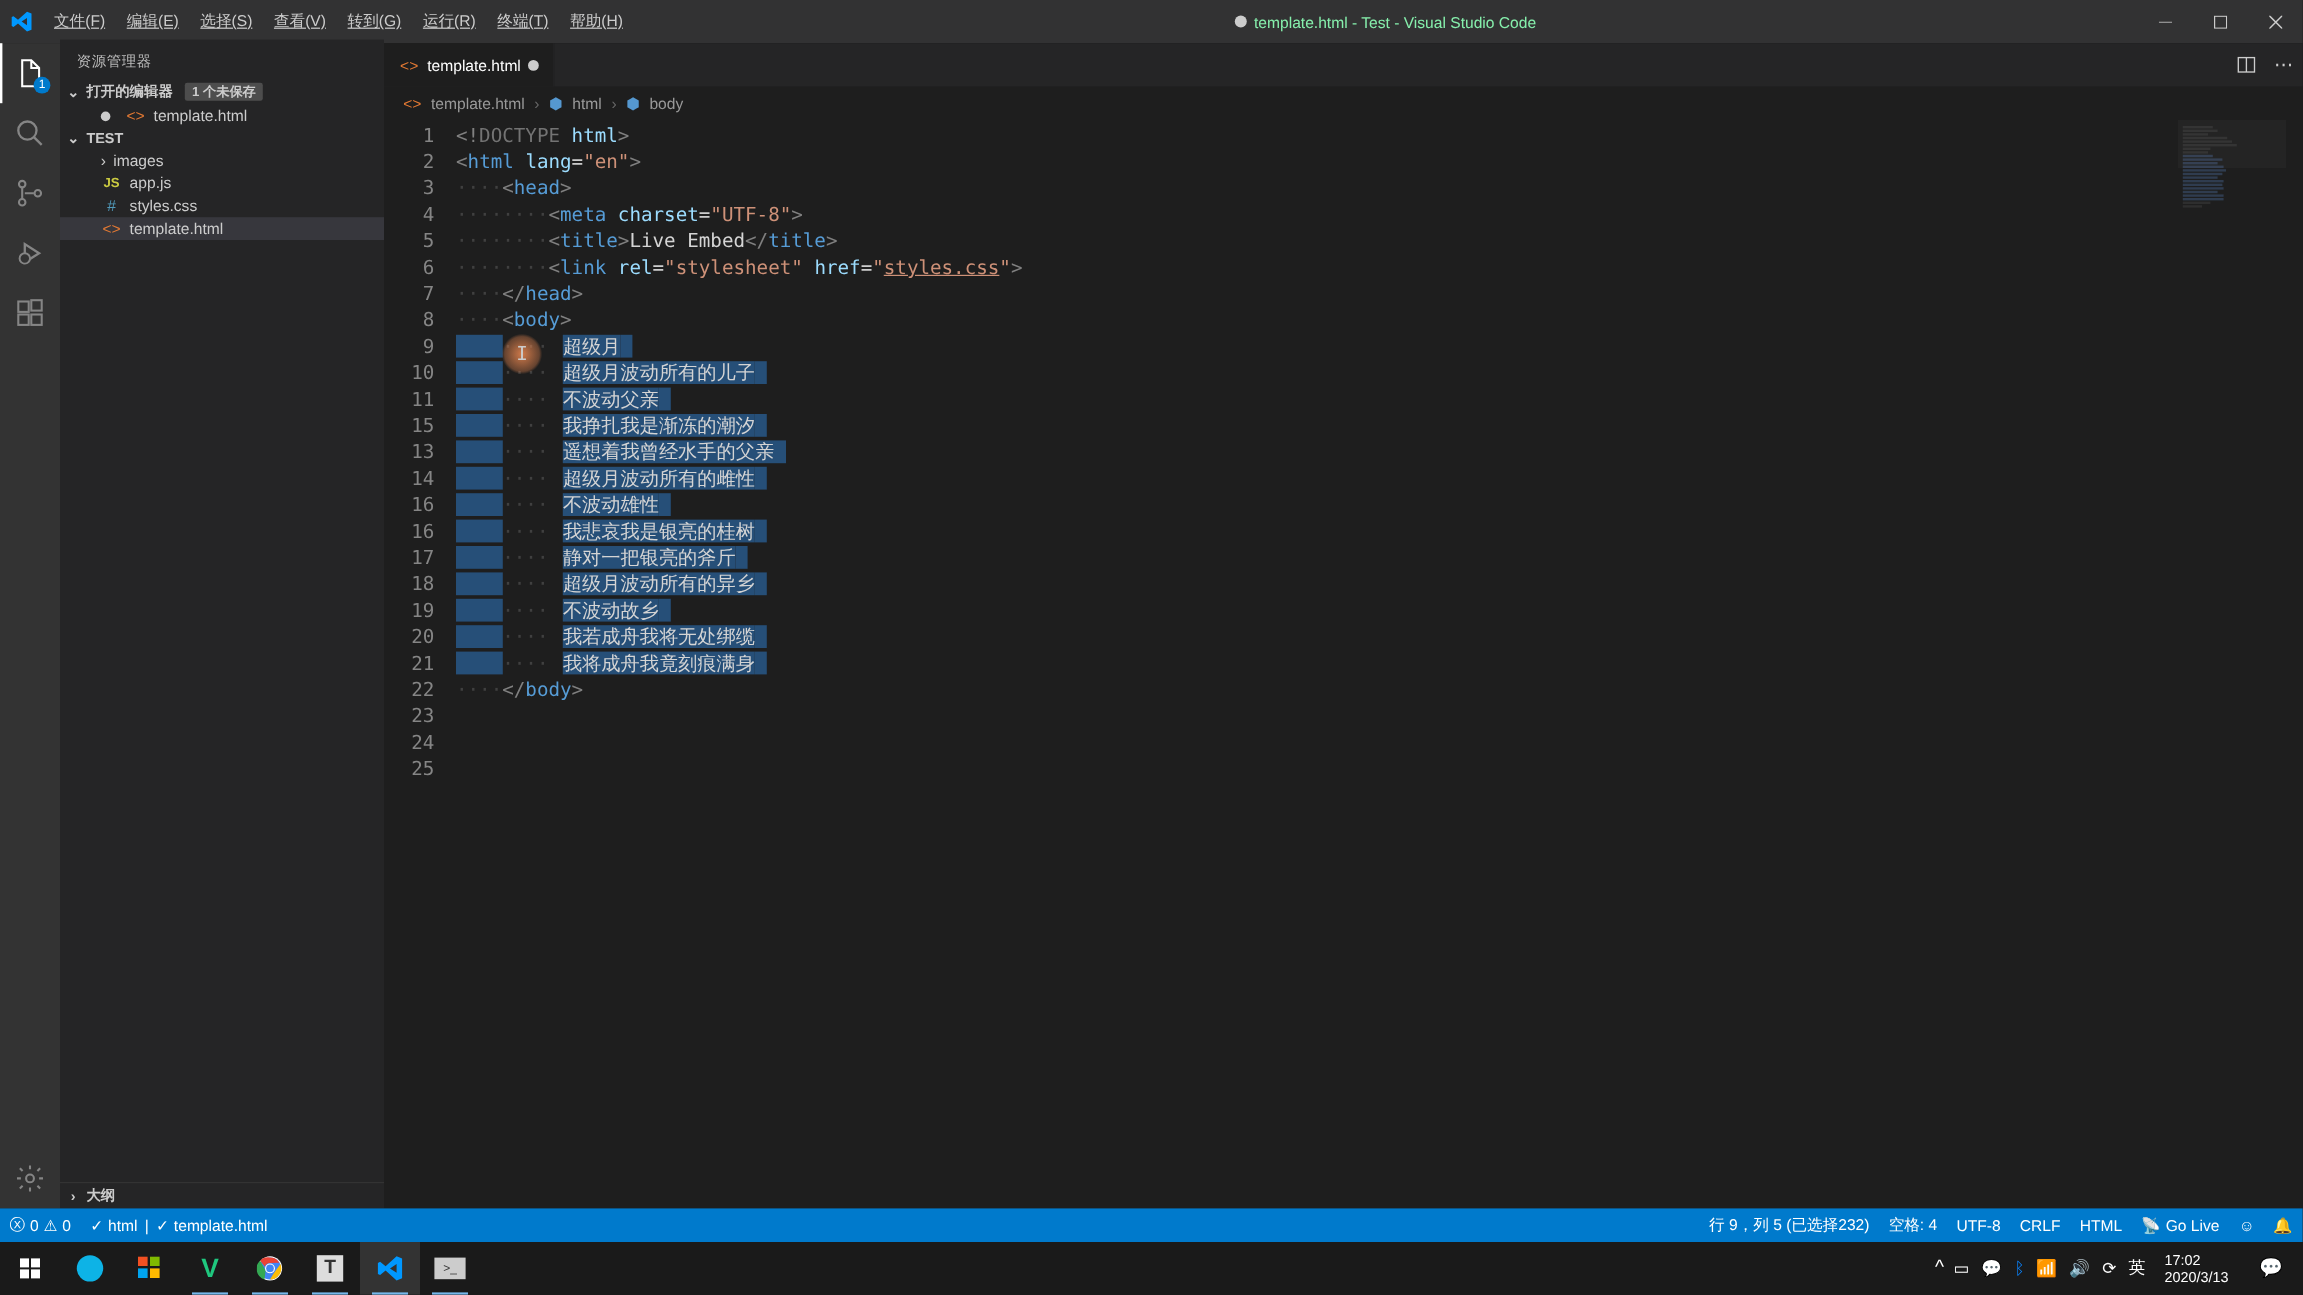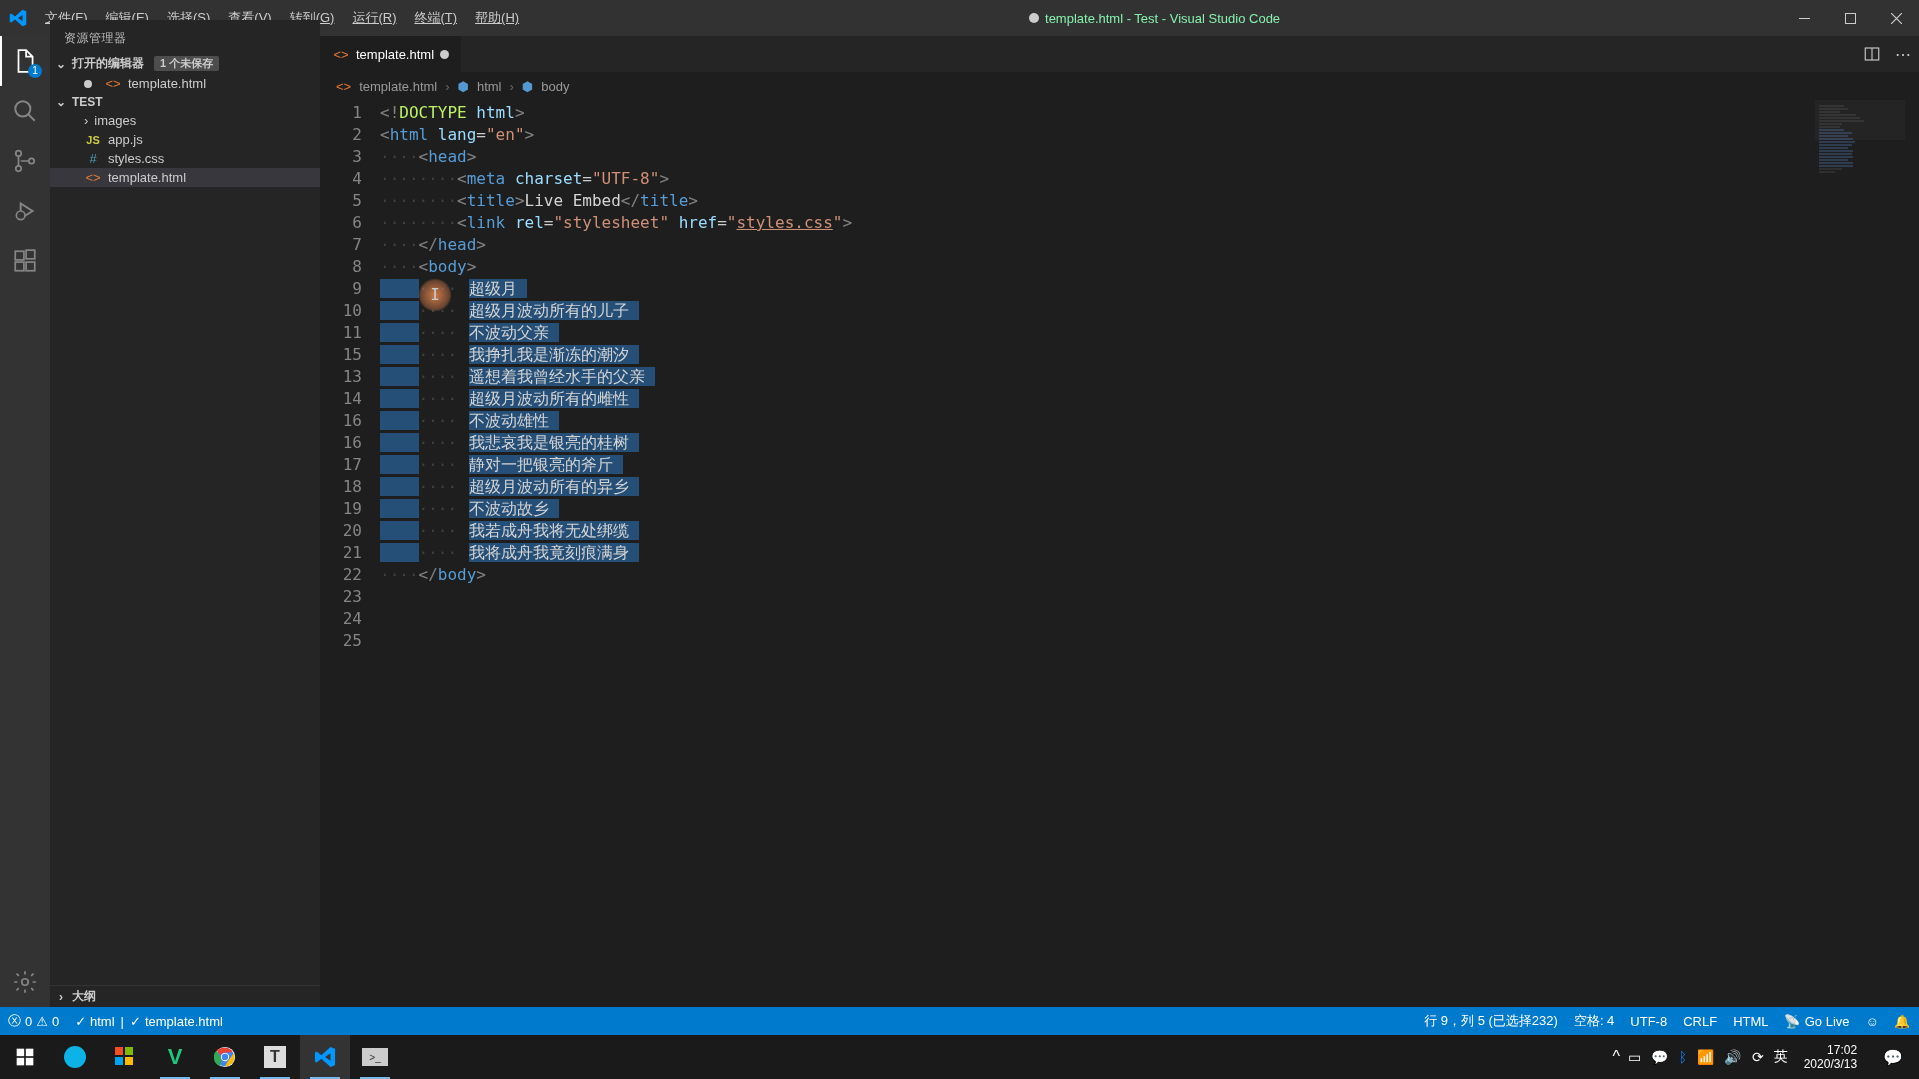--- a/index.html
+++ b/index.html
@@ -17,21 +17,21 @@
 
 
 .activitybar { position:absolute; left:0; top:36px; bottom:28px; width:50px; background:#333; display:flex; flex-direction:column; align-items:center; }
 .act-item { width:50px; height:50px; display:flex; justify-content:center; align-items:center; color:#858585; cursor:pointer; position:relative; }
 .act-item.active { color:#fff; }
 .act-item.active::before { content:''; position:absolute; left:0; top:0; bottom:0; width:2px; background:#fff; }
 .act-badge { position:absolute; bottom:8px; right:8px; background:#007acc; color:#fff; font-size:10px; border-radius:8px; padding:0 4px; min-width:14px; text-align:center; line-height:14px; }
 .act-spacer { flex:1; }
 
 
-.sidebar { position:absolute; left:50px; top:20px; bottom:28px; width:270px; background:#252526; }
+.sidebar { position:absolute; left:50px; top:33px; bottom:28px; width:270px; background:#252526; }
 .sidebar-title { font-size:12px; padding:10px 14px 6px; color:#bbb; letter-spacing:0.5px; }
 .section-header { display:flex; align-items:center; padding:2px 4px; font-size:12px; font-weight:bold; cursor:pointer; color:#ccc; gap:4px; }
 .section-header .chev { width:14px; text-align:center; }
 .unsaved-badge { background:#4d4d4d; color:#ccc; padding:0 6px; font-size:11px; border-radius:2px; margin-left:6px; }
 .tree-item { display:flex; align-items:center; padding:2px 0 2px 30px; font-size:13px; cursor:pointer; gap:6px; color:#ccc; }
 .tree-item.selected { background:#37373d; }
 .tree-item.child { padding-left:34px; }
 .file-ico { width:18px; display:inline-flex; justify-content:center; }
 .dot-mod { width:8px; height:8px; border-radius:50%; background:#ccc; margin-left:4px; margin-right:6px; }
 .outline-header { position:absolute; bottom:0; left:0; right:0; border-top:1px solid #333; }
@@ -48,21 +48,21 @@
 
 .editor { flex:1; position:relative; display:flex; font-family:Consolas,monospace; font-size:16px; overflow:hidden; }
 .gutter { width:60px; text-align:right; color:#858585; padding-right:18px; user-select:none; line-height:22px; padding-top:2px; }
 .gutter div { height:22px; }
 .code { flex:1; line-height:22px; padding-top:2px; position:relative; }
 .cline { height:22px; white-space:pre; }
 .tag { color:#569cd6; }
 .bracket { color:#808080; }
 .attr { color:#9cdcfe; }
 .str { color:#ce9178; }
-.doctype { color:#bef264; }
+.doctype { color:#737373; }
 .underline { text-decoration:underline; }
 .txt { color:#d4d4d4; }
 .dots { color:#404040; }
 .sel { background:#264f78; }
 .sel-txt { color:#d4d4d4; background:#264f78;margin-left:12px; }
 
 .cursor-mark { position:absolute; left:38px; top:178px; width:34px; height:34px; border-radius:50%; background:radial-gradient(circle,#d07a4a 0%,rgba(208,122,74,0.4) 60%,transparent 70%); display:flex; justify-content:center; align-items:center; pointer-events:none; }
 
 .minimap { position:absolute; right:14px; top:0; width:90px; height:100%; background:#1e1e1e; opacity:0.6; }
 .mm-block { background:#3a3a3a; margin:1px 0; height:2px; }
@@ -73,21 +73,21 @@
 .sb-item { padding:0 8px; display:flex; align-items:center; gap:4px; cursor:pointer; height:100%; }
 .sb-spacer { flex:1; }
 
 
 .taskbar { position:absolute; left:0; right:0; bottom:0; height:44px; background:#1a1a1a; display:flex; align-items:center; }
 .statusbar { bottom:44px; }
 .sidebar, .activitybar, .main { bottom:72px; }
 .tb-item { width:50px; height:44px; display:flex; justify-content:center; align-items:center; cursor:pointer; position:relative; }
 .tb-item.active::after { content:''; position:absolute; bottom:0; left:10px; right:10px; height:2px; background:#76b9ed; }
 .tb-right { margin-left:auto; display:flex; align-items:center; padding-right:6px; gap:8px; color:#fff; }
-.tb-clock { text-align:right; font-size:12px; line-height:14px; color:#fff; padding:0 8px; }
+.tb-clock { text-align:left; font-size:12px; line-height:14px; color:#fff; padding:0 8px; }
 .tb-tray { display:flex; align-items:center; gap:10px; font-size:14px; }
 
 svg { display:block; }
 </style>
 </head>
 <body>
 
 <div class="titlebar">
   <div class="logo">
     <svg width="18" height="18" viewBox="0 0 24 24">

